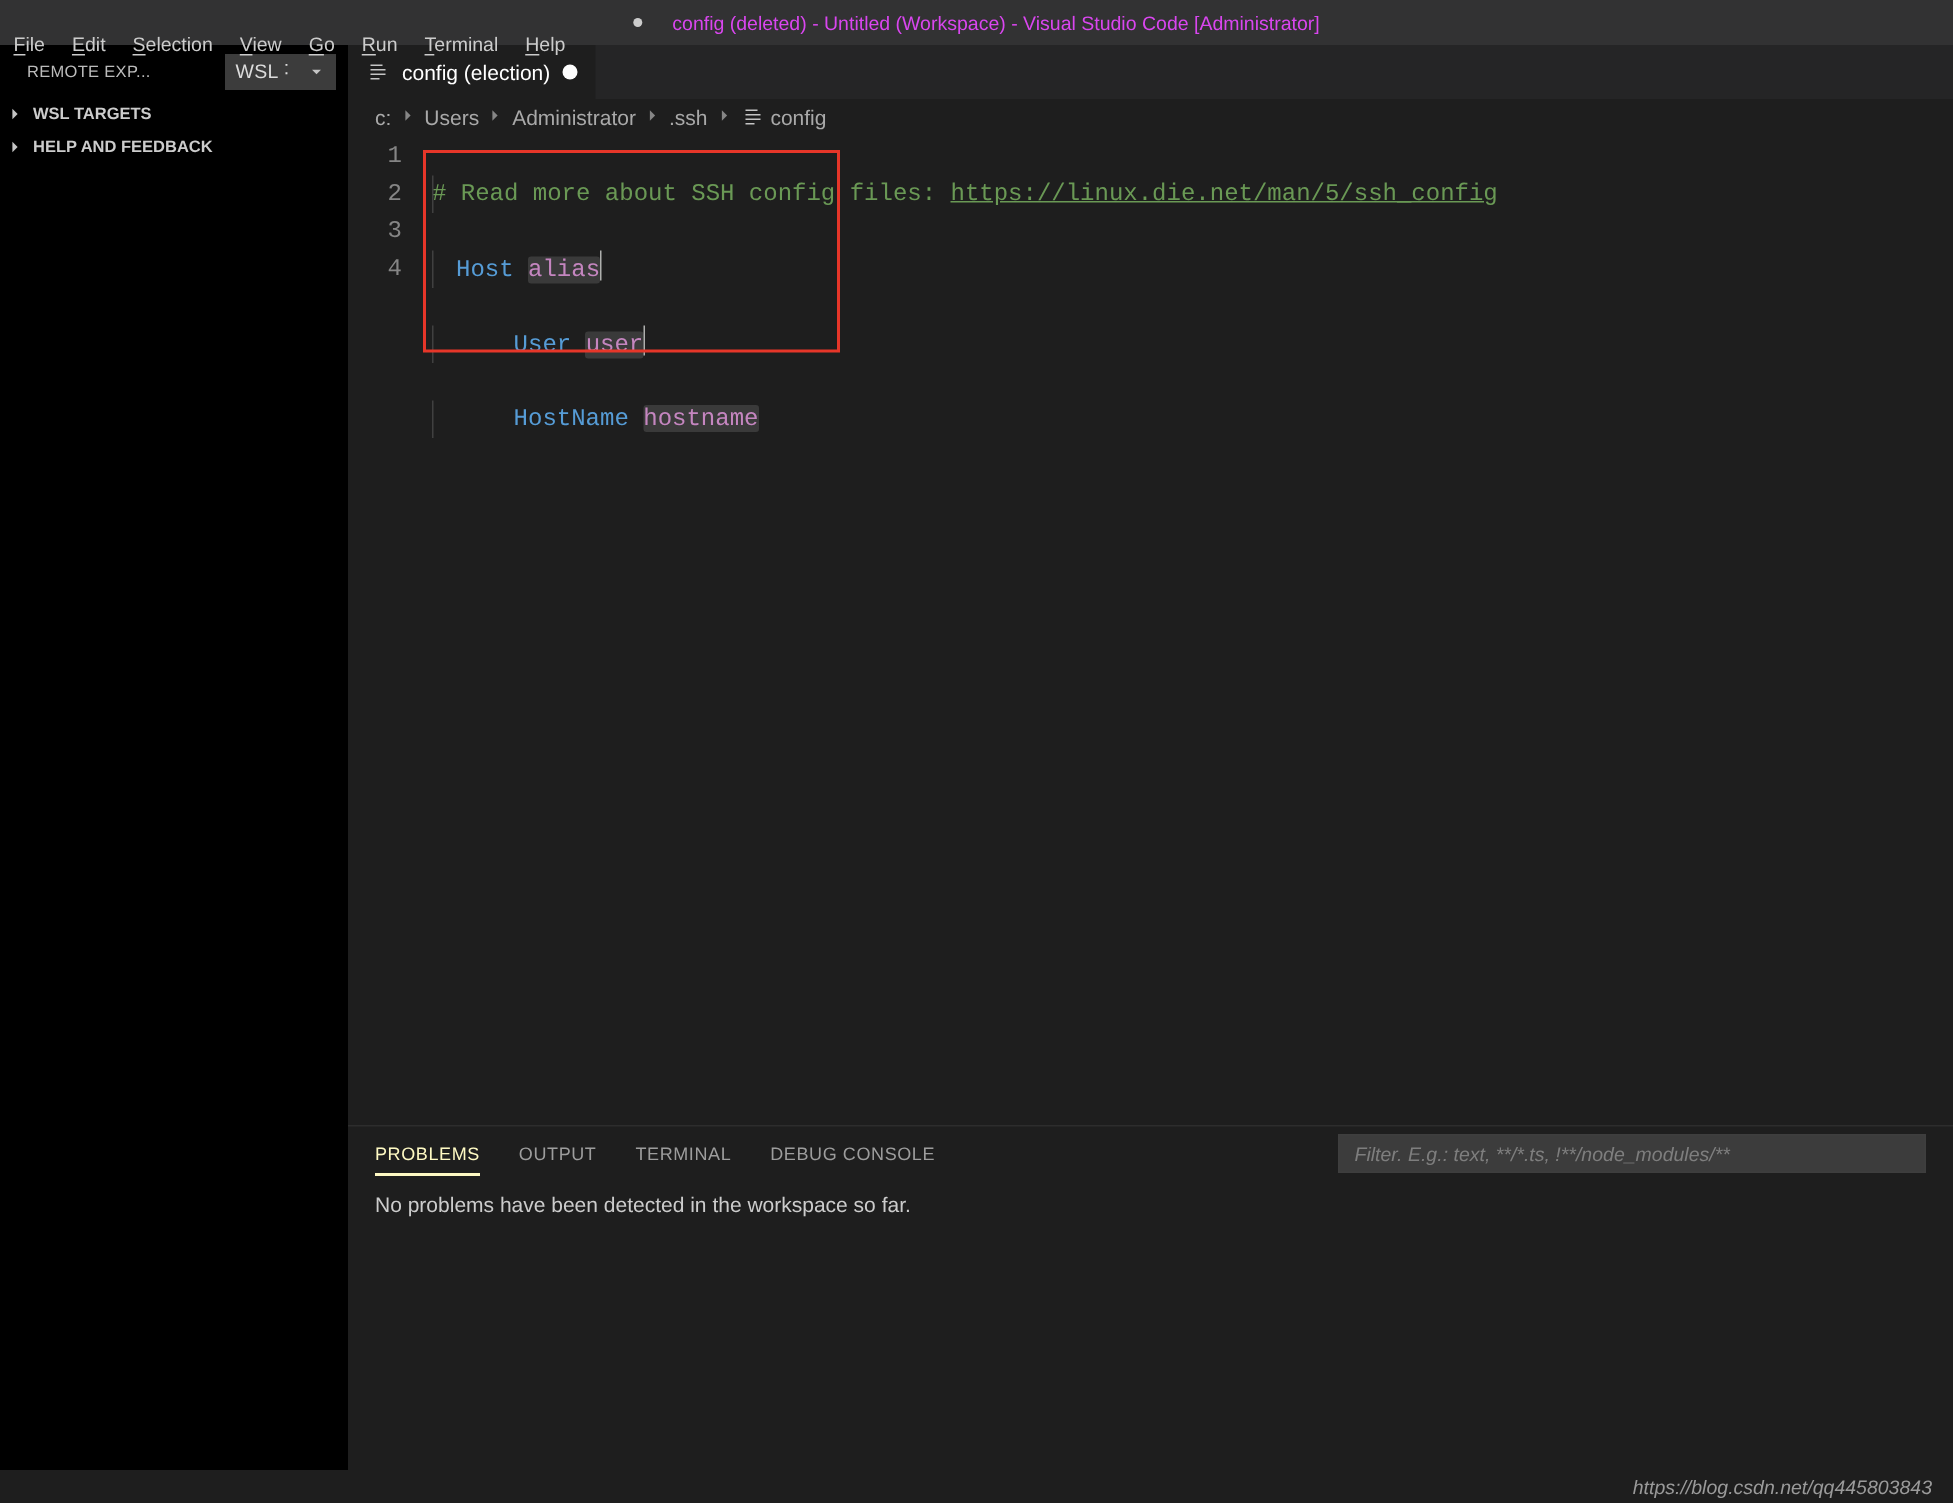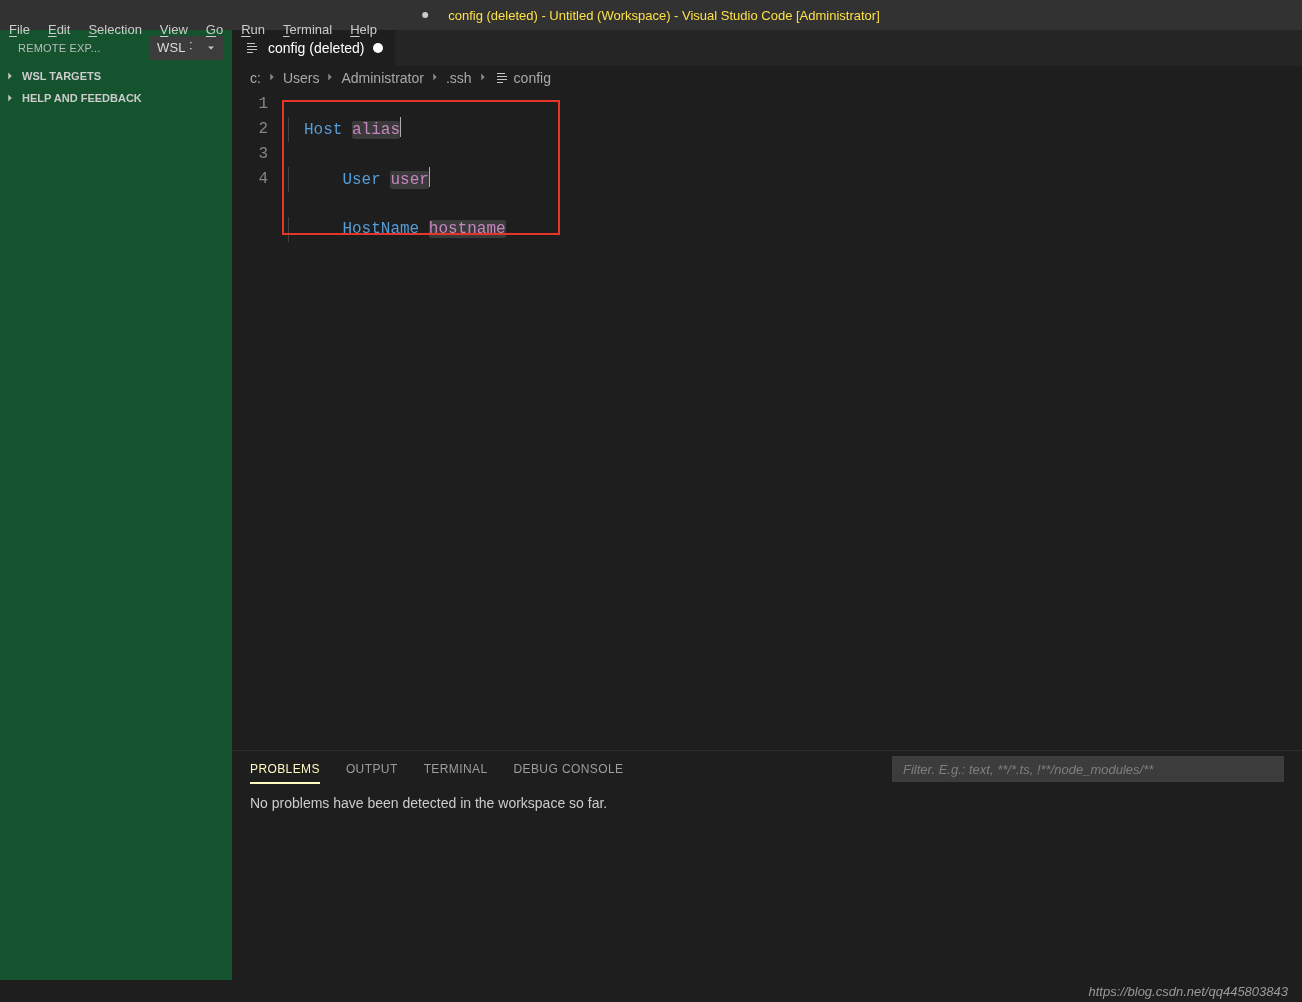--- a/index.html
+++ b/index.html
@@ -25,38 +25,38 @@
     padding: 16px 9px;
     height: 30px;
     line-height: 30px;
     color: #cccccc;
     cursor: default;
   }
   .menubar .menu-item .mn { text-decoration: underline; text-underline-offset: 2px; }
   .menubar .window-title {
     position: absolute;
     left: 50%; transform: translateX(-50%);
-    color: #fde047;
+    color: #d946ef;
     font-size: 13px;
     display:flex; align-items:center; gap:20px;
   }
   .dirty-dot {
     width:6px;height:6px;border-radius:50%;background:#cccccc;display:inline-block;
   }
 
   
   .main {
     display: flex;
     height: calc(1002px - 30px - 22px);
   }
 
   
   .sidebar {
     width: 232px;
-    background: #14532d;
+    background: #000000;
     display:flex; flex-direction:column;
   }
   .sidebar-header {
     height: 35px;
     display:flex; align-items:center; gap:8px;
     padding: 0 8px 0 18px;
     color:#bbbbbb;
     font-size:11px;
     letter-spacing:0.2px;
   }
@@ -279,21 +279,21 @@
 
   <div class="editor-col">
 
     <div class="tabs-row">
       <div class="tab">
         <span class="file-icon file-lines-icon">
           <svg width="16" height="16" viewBox="0 0 16 16">
               <path fill="#c5c5c5" d="M3 3h8v1H3zM3 6h10v1H3zM3 9h10v1H3zM3 12h6v1H3z"></path>
             </svg>
         </span>
-        <span>config (deleted)</span>
+        <span>config (election)</span>
         <span class="close"></span>
       </div>
     </div>
 
     <div class="breadcrumbs">
       <span class="crumb">c:</span>
       <span class="sep"><svg width="14" height="14" viewBox="0 0 16 16">
             <path fill="#a0a0a0" d="M6 4l4 4-4 4z"></path>
           </svg></span>
       <span class="crumb">Users</span>
@@ -317,20 +317,21 @@
     </div>
 
     <div class="editor-body">
       <div class="gutter">
         <div>1</div>
         <div>2</div>
         <div>3</div>
         <div>4</div>
       </div>
       <div class="code">
+<div class="code-line"><span class="indent-guide"></span><span class="tok-comment"># Read more about SSH config files: </span><span class="tok-link">https://linux.die.net/man/5/ssh_config</span></div>
 <div class="code-line"><span class="indent-guide"></span><span class="tok-key">Host</span> <span class="tok-ph">alias</span><span class="cursor-caret"></span></div>
 <div class="code-line"><span class="indent-guide"></span>    <span class="tok-key">User</span> <span class="tok-ph">user</span><span class="cursor-caret"></span></div>
 <div class="code-line"><span class="indent-guide"></span>    <span class="tok-key">HostName</span> <span class="tok-ph">hostname</span></div>
       </div>
 
       <div class="annotation-box" style="left:50px; top:10px; width:278px; height:135px;"></div>
     </div>
 
     <div class="panel">
       <div class="panel-tabs">

